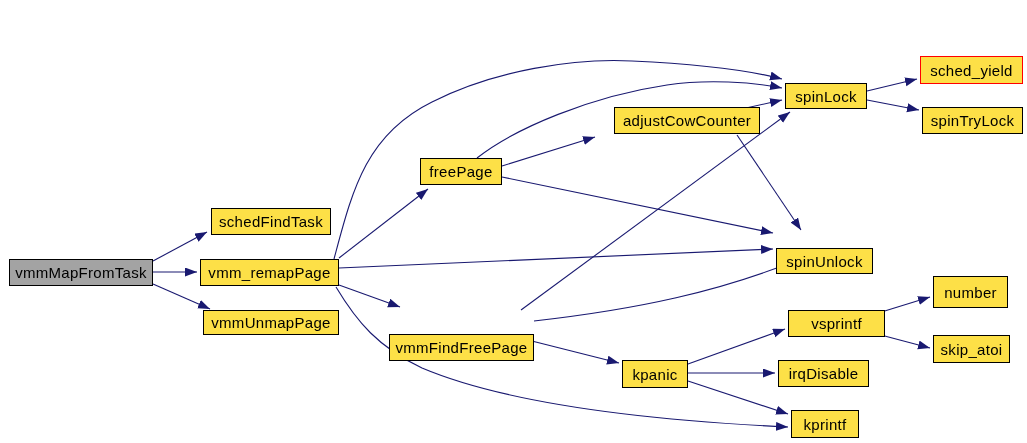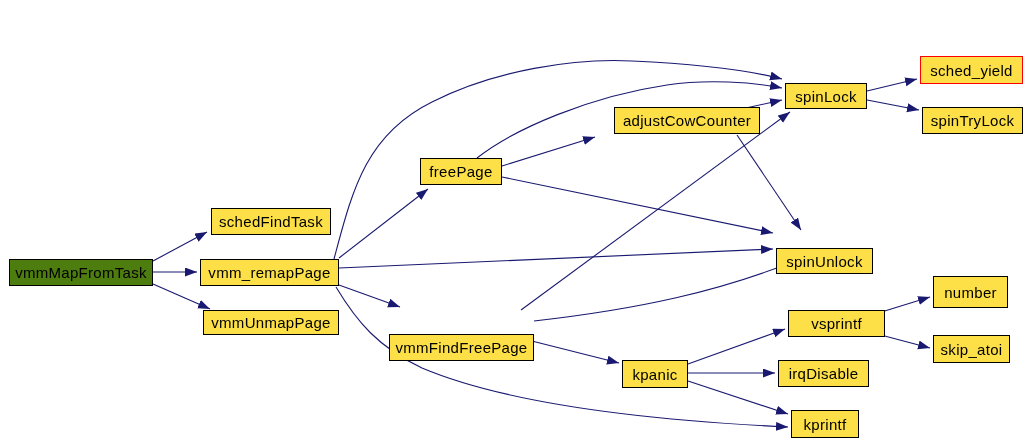--- a/index.html
+++ b/index.html
@@ -31,21 +31,21 @@
     align-items: center;
     justify-content: center;
     font-size: 15px;
     line-height: 1;
     color: #000000;
     white-space: nowrap;
     letter-spacing: 0.3px;
     cursor: pointer;
   }
   .node.root {
-    background: #4d7c0f;
+    background: #a3a3a3;
     cursor: default;
   }
   .node.red {
     border-color: #ff0000;
   }
 </style>
 </head>
 <body>
 
 <div class="canvas">

